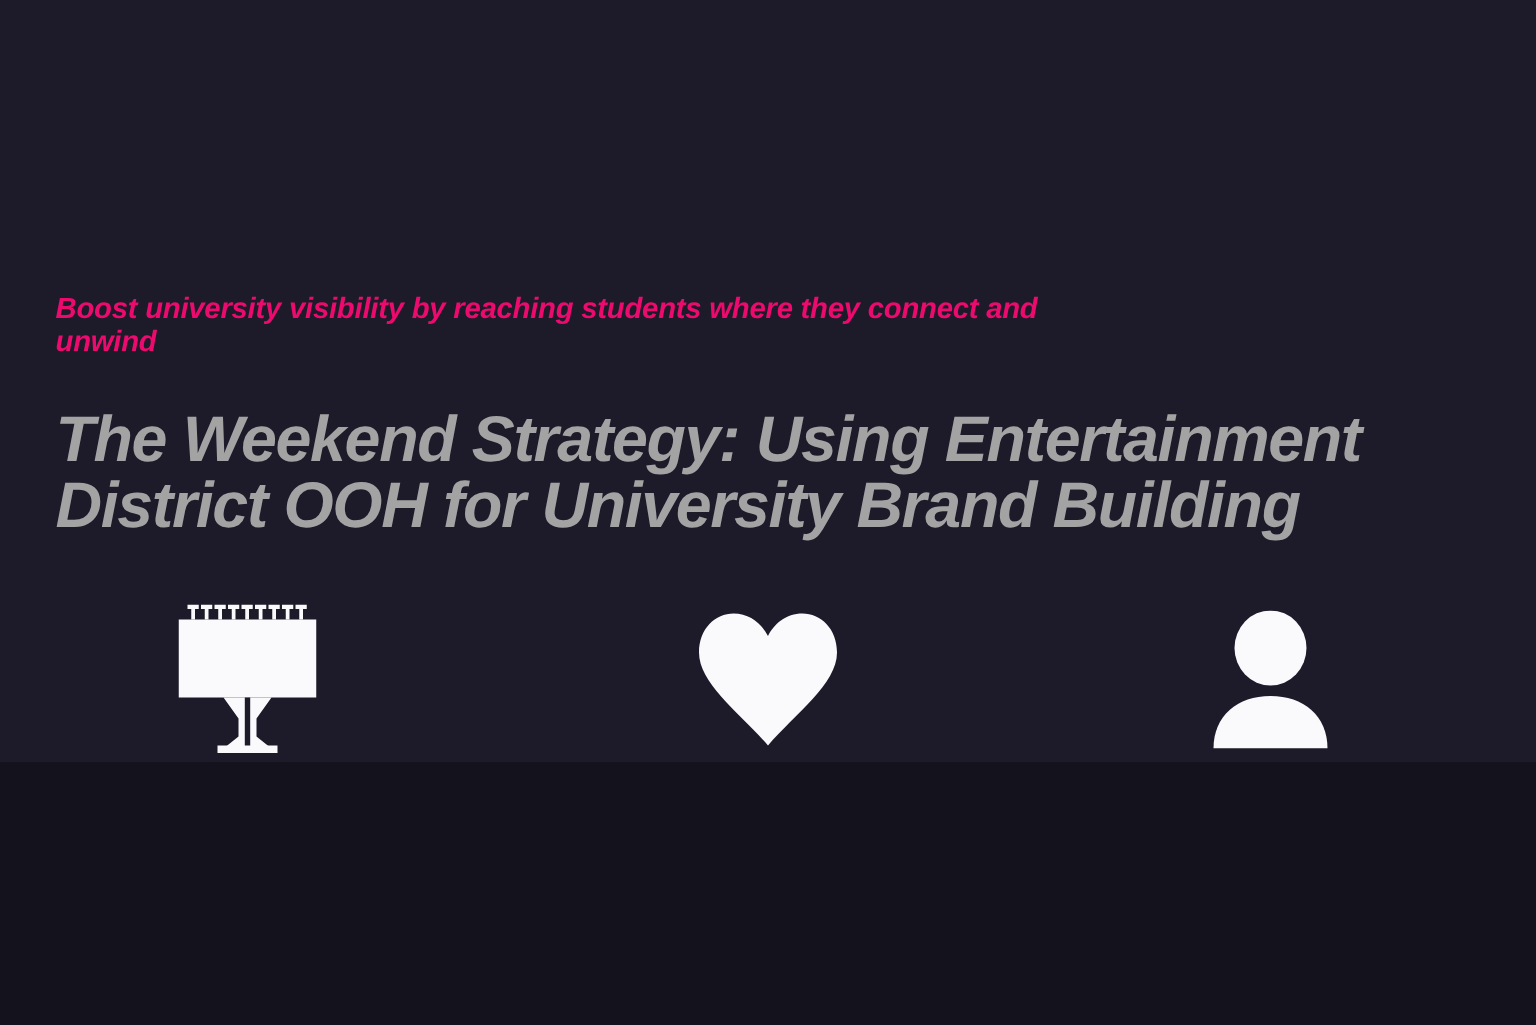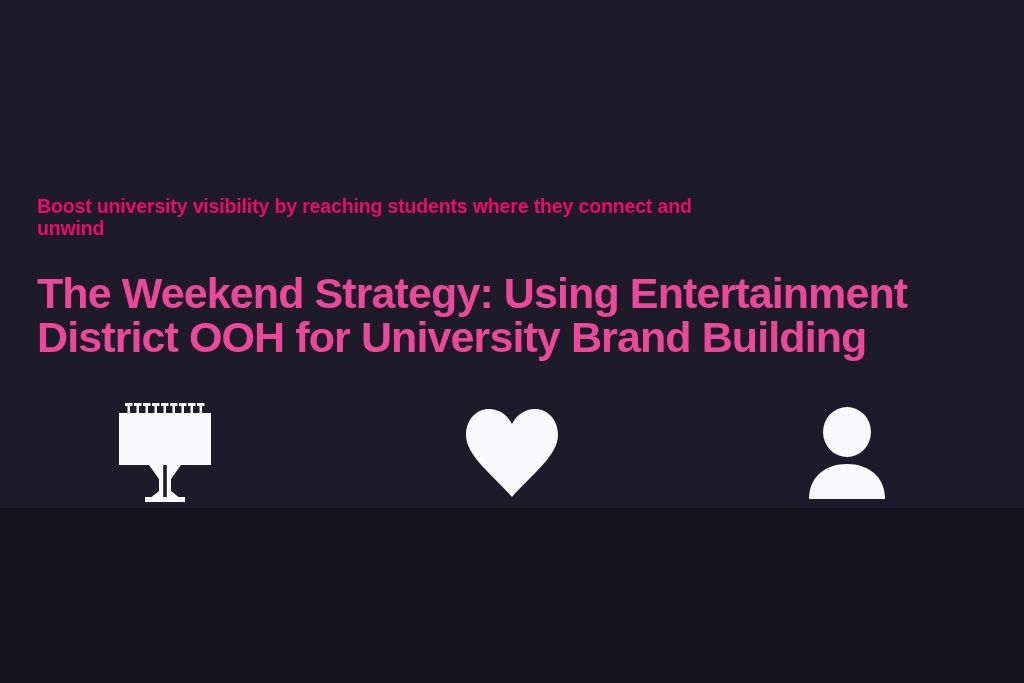--- a/index.html
+++ b/index.html
@@ -11,20 +11,21 @@
     background: #14121c;
     font-family: "Liberation Sans", sans-serif;
   }
 
   .canvas {
     position: relative;
     width: 1024px;
     height: 508px;
     background: #1D1B29;
     overflow: hidden;
+    font-style: italic;
   }
 
   
   .content {
     position: absolute;
     left: 37px;
     top: 196px;
     width: 900px;
   }
 
@@ -38,21 +39,21 @@
     margin: 0;
     max-width: 690px;
   }
 
   .headline {
     font-family: "Liberation Sans", sans-serif;
     font-size: 43px;
     font-weight: bold;
     line-height: 1.03;
     letter-spacing: -0.9px;
-    color: #ec4899;
+    color: #a3a3a3;
     margin: 0;
     padding-top: 31px;
     max-width: 880px;
   }
 
   
   .icon-row {
     position: absolute;
     left: 0;
     top: 398px;

